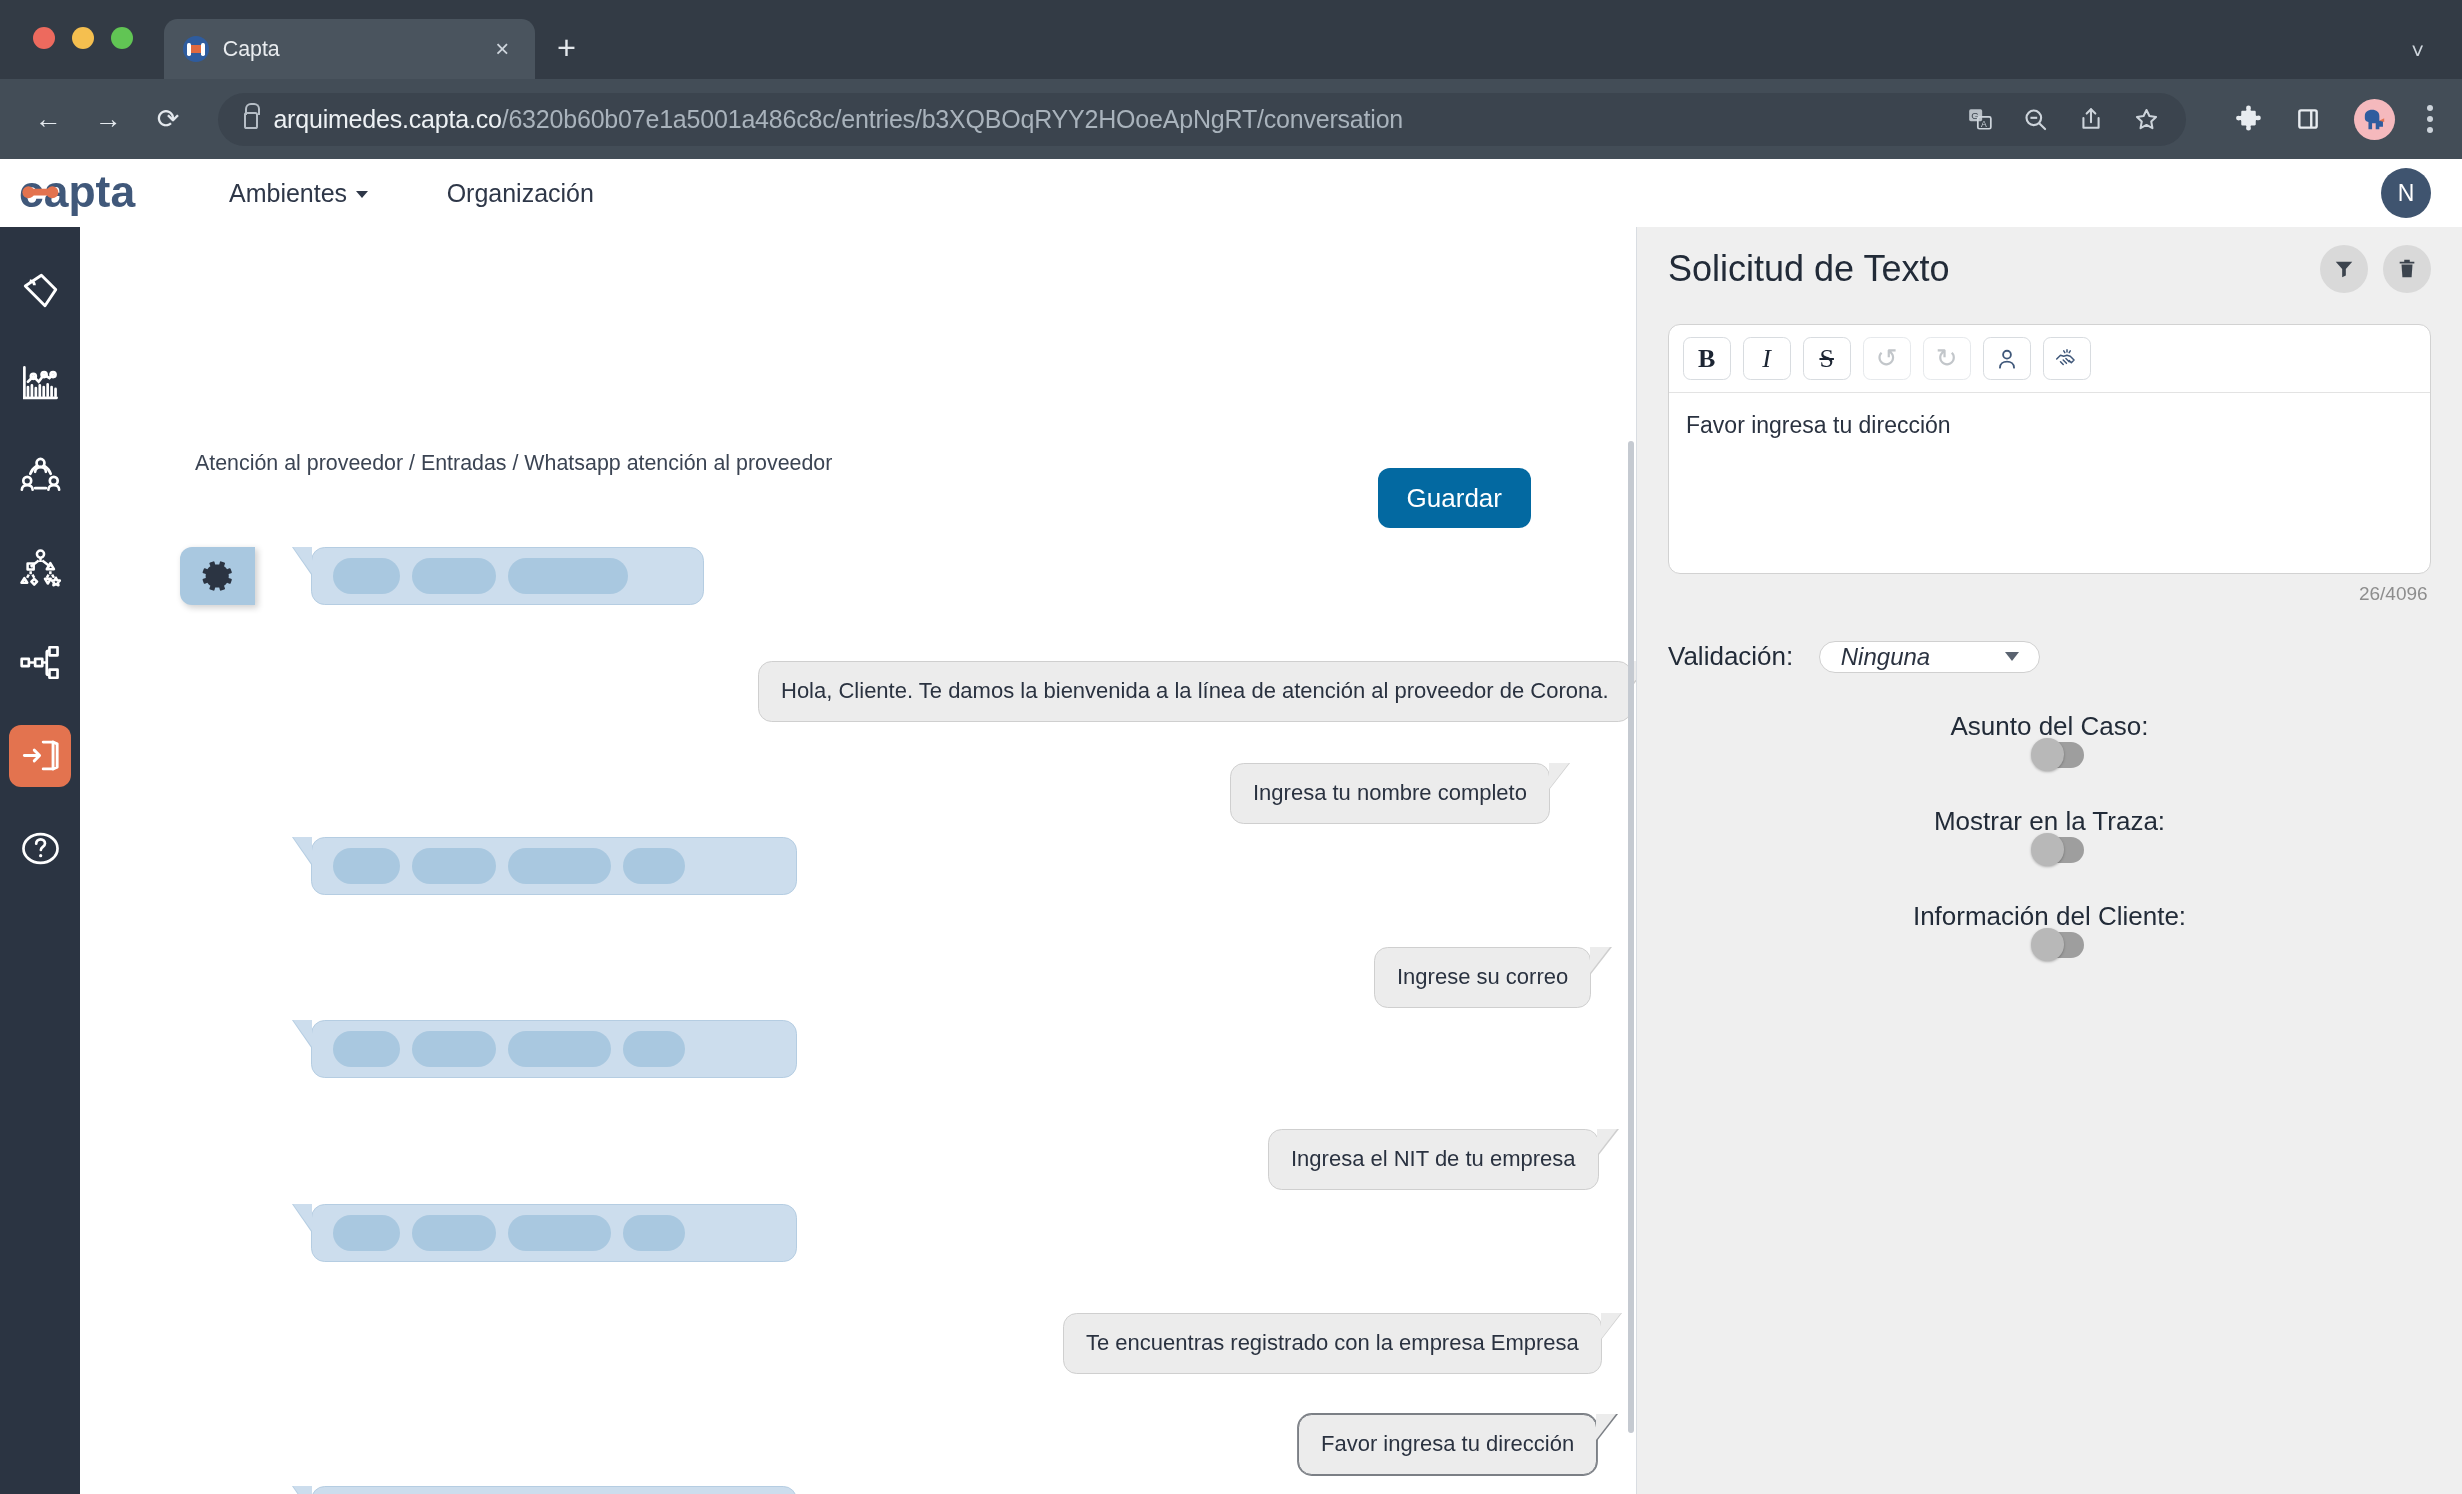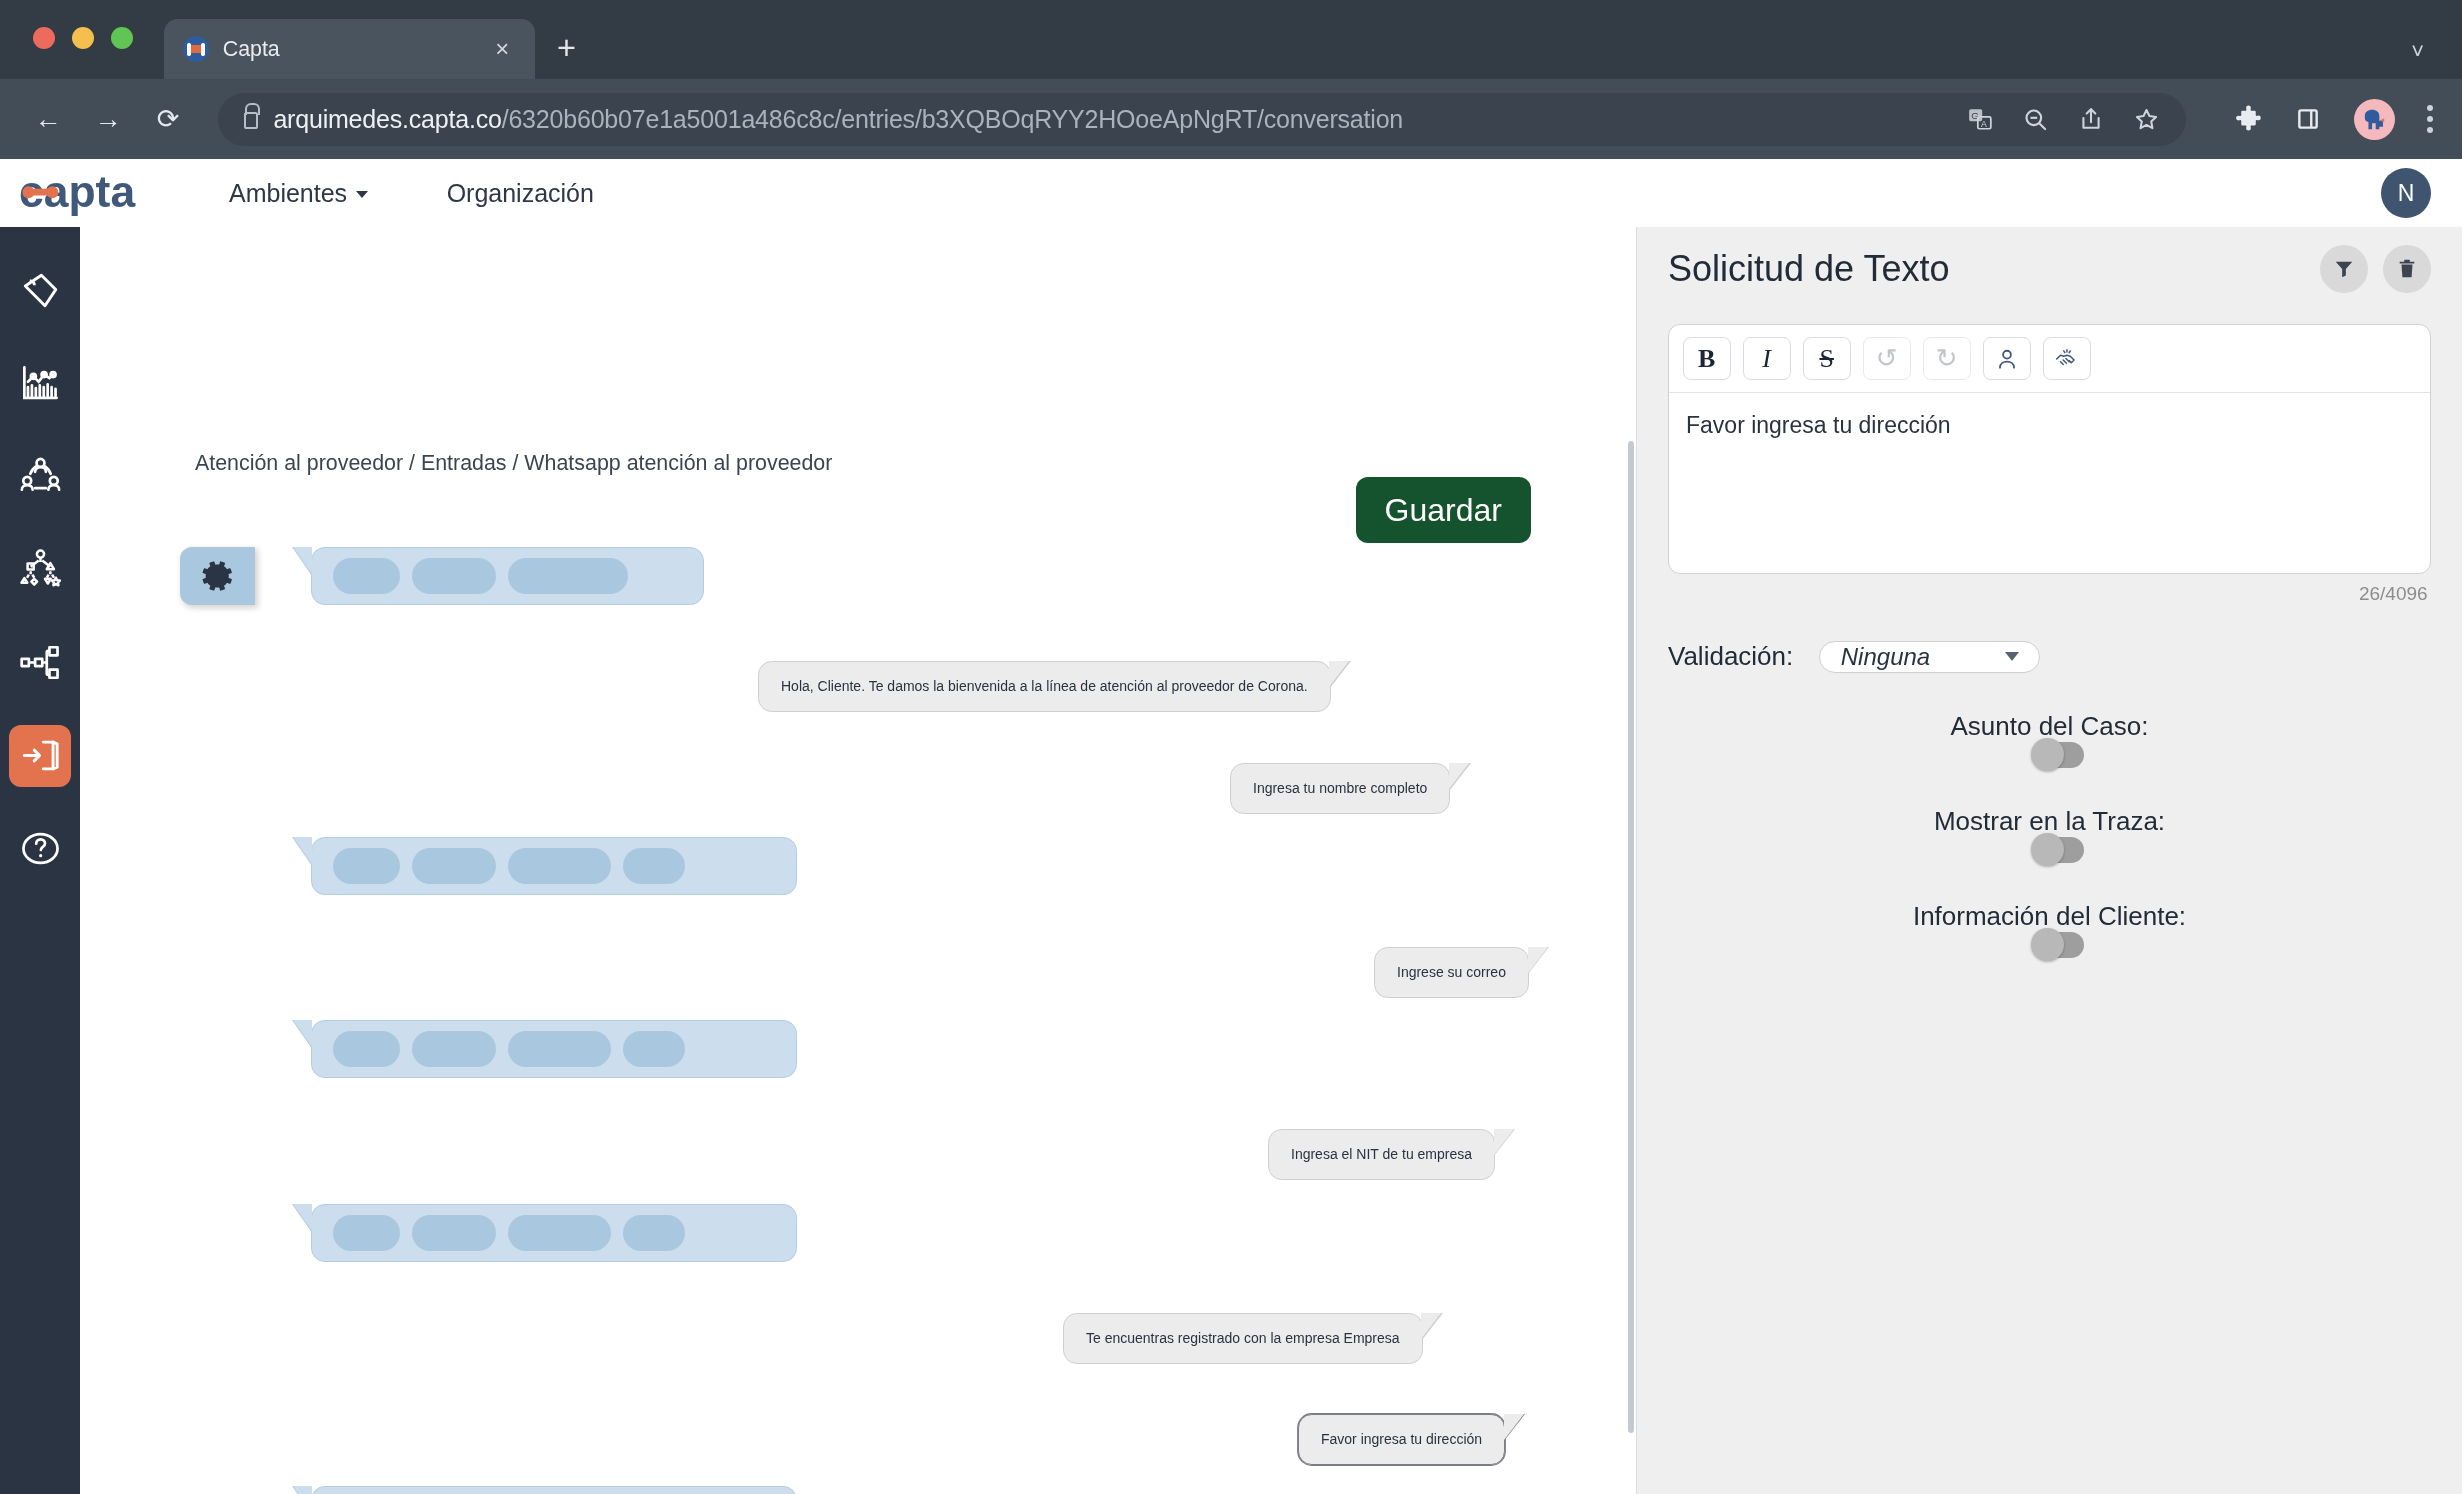--- a/index.html
+++ b/index.html
@@ -58,27 +58,27 @@
 
   
   .sidebar { width:80px; background:#2b3442; display:flex; flex-direction:column; align-items:center; padding-top:32.5px; gap:31px; flex:0 0 auto;}
   .sideicon { width:62px;height:62px; border-radius:12px; display:flex;align-items:center;justify-content:center;}
   .sideicon.active { background:#e3734f; }
 
   
   .canvas { flex:1; background:#fff; position:relative; overflow:hidden; border-right:0.9px solid #d9dde2;}
   .crumbs { position:absolute; left:115px; top:224px; font-size:21.4px; color:#3b4453;}
   .pagetitle { position:absolute; left:114px; top:246px; font-size:38px; color:#222b38; font-weight:400;}
-  .saveBtn { position:absolute; right:105px; top:250px; background:#14532d; color:#fff; border:none; border-radius:12px; padding:14.5px 29px; font-size:32px; font-family:inherit;}
+  .saveBtn { position:absolute; right:105px; top:241px; background:#0369a1; color:#fff; border:none; border-radius:12px; padding:14.5px 29px; font-size:26px; font-family:inherit;}
 
   .gearbtn { position:absolute; left:100px; top:320px; width:75px;height:58px; background:#a9c8e0; border-radius:12px 0 0 12px; display:flex;align-items:center;justify-content:center; box-shadow:2.6px 2.6px 6px rgba(0,0,0,.18);}
 
   .flow { position:absolute; left:0; top:0; right:0; bottom:0; }
 
-  .bubble { position:absolute; font-size:14px; color:#2a3240; line-height:1.3; }
+  .bubble { position:absolute; font-size:22px; color:#2a3240; line-height:1.3; }
   
   .b-gray {
     background:#ececec; border:0.9px solid #cfcfcf; border-radius:13.7px;
     padding:15.4px 22px; white-space:nowrap;
   }
   .b-gray:after{
     content:""; position:absolute; right:-19.7px; top:-0.9px;
     width:0;height:0; border-top:0 solid transparent;
     border-left:20.5px solid #ececec; border-bottom:26px solid transparent;
   }

